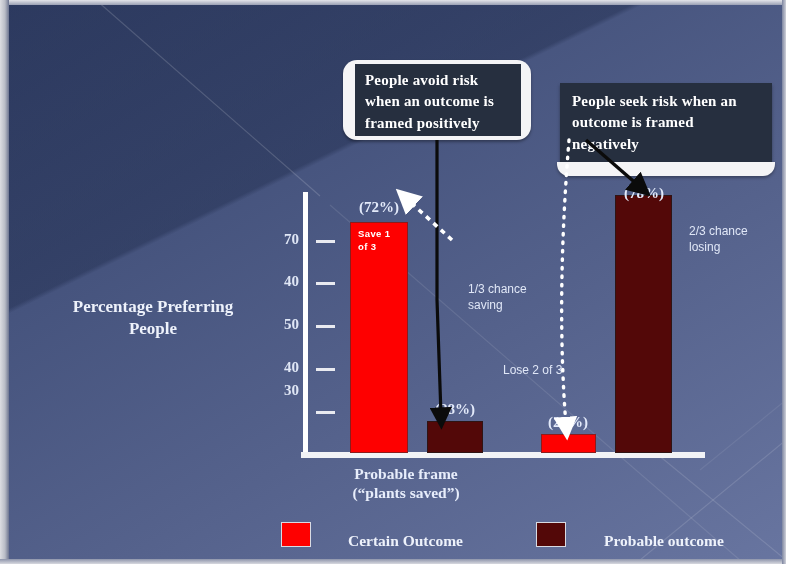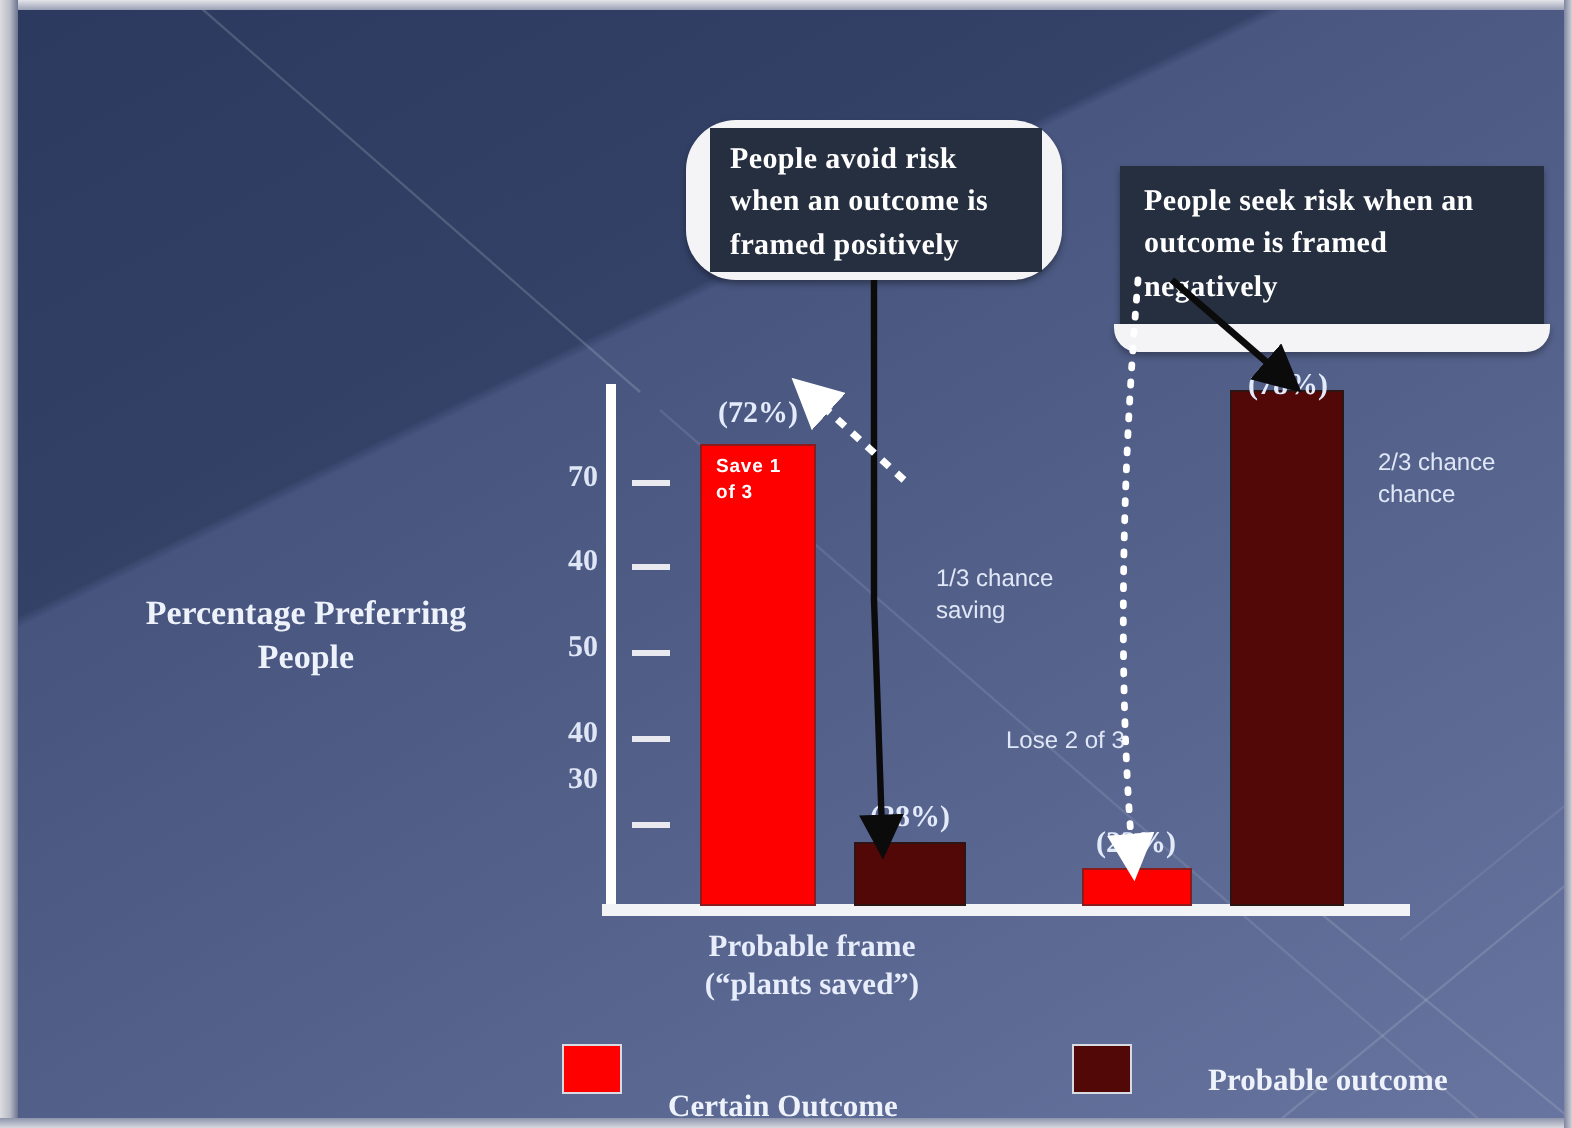--- a/index.html
+++ b/index.html
@@ -46,21 +46,21 @@
     width: 4px; height: 564px;
     background: linear-gradient(270deg, #cfd1d9 0%, #7d85a0 100%);
   }
 
   
   .callout-a {
     position: absolute;
     left: 343px; top: 60px;
     width: 188px; height: 80px;
     background: #f4f4f6;
-    border-radius: 25px;
+    border-radius: 14px;
     box-shadow: 0 2px 3px rgba(0,0,0,0.35);
   }
   .callout-a-inner {
     position: absolute;
     left: 12px; top: 4px;
     width: 166px; height: 72px;
     background: #262f3f;
     color: #ffffff;
     font-weight: bold;
     font-size: 15px;
@@ -267,21 +267,21 @@
 
   <div class="note" style="left:468px; top:281px;">
     <div>1/3 chance</div>
     <div>saving</div>
   </div>
   <div class="note" style="left:503px; top:362px;">
     <div>Lose 2 of 3</div>
   </div>
   <div class="note" style="left:689px; top:223px;">
     <div>2/3 chance</div>
-    <div>chance</div>
+    <div>losing</div>
   </div>
 
   <svg class="overlay" viewBox="0 0 786 564">
     <defs>
       <marker id="blkhead" markerWidth="7" markerHeight="7" refX="2.4" refY="3.5" orient="auto">
         <path d="M0,0 L7,3.5 L0,7 z" fill="#0b0b0b"></path>
       </marker>
       <marker id="whthead" markerWidth="7" markerHeight="7" refX="2.4" refY="3.5" orient="auto">
         <path d="M0,0 L7,3.5 L0,7 z" fill="#ffffff"></path>
       </marker>
@@ -290,18 +290,18 @@
     <path d="M437,140 L437,300 L441,415" stroke="#0b0b0b" stroke-width="3.2" fill="none" marker-end="url(#blkhead)"></path>
 
     <path d="M586,140 L639,186" stroke="#0b0b0b" stroke-width="3.4" fill="none" marker-end="url(#blkhead)"></path>
 
     <path d="M452,240 L408,200" stroke="#ffffff" stroke-width="3.6" stroke-dasharray="5,5" fill="none" marker-end="url(#whthead)"></path>
 
     <path d="M569,140 Q556,300 566,425" stroke="#ffffff" stroke-width="3.4" stroke-dasharray="1.5,7" stroke-linecap="round" fill="none" marker-end="url(#whthead)"></path>
   </svg>
 
   <div class="legend-swatch" style="left:281px; top:522px; background:#fe0000;"></div>
-  <div class="legend-text" style="left:334px; top:532px;margin-top:13px;">Certain Outcome</div>
+  <div class="legend-text" style="left:348px; top:532px;">Certain Outcome</div>
 
   <div class="legend-swatch" style="left:536px; top:522px; background:#530808;"></div>
   <div class="legend-text" style="left:604px; top:532px;">Probable outcome</div>
 
 </div>
 
 </body></html>

